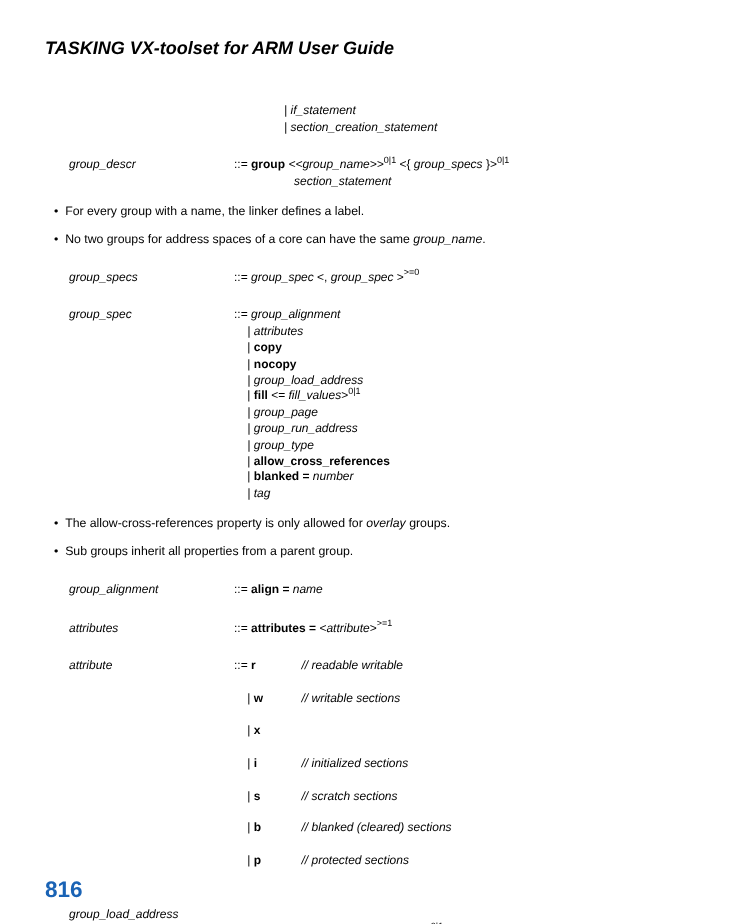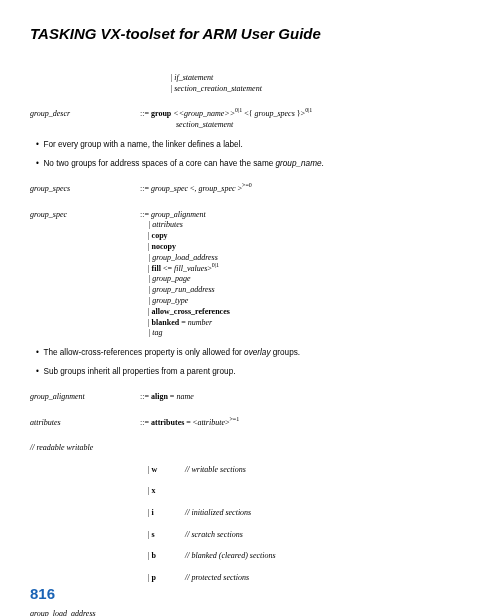--- a/index.html
+++ b/index.html
@@ -11,28 +11,28 @@
       padding: 24px 30px 18px 30px;
       font-family: Arial, Helvetica, sans-serif;
       font-size: 8.2px;
       line-height: 1.35;
       color: #000;
       overflow: hidden;
     }
     .title {
       font-weight: bold;
       font-style: italic;
-      font-size: 15px;
+      font-size: 12px;
       margin-bottom: 18px;
     }
     .rule-block {
-      font-family: Liberation Serif, serif;
+      font-family: Liberation Sans, sans-serif;
       font-size: 8px;
       white-space: pre;
-      margin: 4px 0;
+      margin: 4px 16px;
     }
     .italic { font-style: italic; }
     .bold { font-weight: bold; }
     sup { font-size: 6px; vertical-align: super; line-height: 0; }
     .prose {
       font-family: Arial, Helvetica, sans-serif;
       font-size: 8.2px;
       margin: 8px 0 4px 0;
     }
     .bullet { padding-left: 6px; }
@@ -91,21 +91,21 @@
 
 <div class="rule-block">
 <span class="italic col1">group_alignment</span><span>::=</span> <span class="bold">align =</span><span class="italic"> name</span>
 </div>
 
 <div class="rule-block">
 <span class="italic col1">attributes</span><span>::=</span> <span class="bold">attributes =</span><span> &lt;</span><span class="italic">attribute</span><span>&gt;</span><sup>&gt;=1</sup>
 </div>
 
 <div class="rule-block">
-<div class="attrib-row"><span class="italic">// readable writable</span></div>
+<div class="attrib-row"><span class="c1"><span class="italic col1">attribute</span><span>::=</span> <span class="bold">r</span></span><span class="italic">// readable writable</span></div>
 <div class="attrib-row"><span class="c1"><span class="col1"></span>    <span>| </span><span class="bold">w</span></span><span class="italic">// writable sections</span></div>
 <div class="attrib-row"><span class="c1"><span class="col1"></span>    <span>| </span><span class="bold">x</span></span></div>
 <div class="attrib-row"><span class="c1"><span class="col1"></span>    <span>| </span><span class="bold">i</span></span><span class="italic">// initialized sections</span></div>
 <div class="attrib-row"><span class="c1"><span class="col1"></span>    <span>| </span><span class="bold">s</span></span><span class="italic">// scratch sections</span></div>
 <div class="attrib-row"><span class="c1"><span class="col1"></span>    <span>| </span><span class="bold">b</span></span><span class="italic">// blanked (cleared) sections</span></div>
 <div class="attrib-row"><span class="c1"><span class="col1"></span>    <span>| </span><span class="bold">p</span></span><span class="italic">// protected sections</span></div>
 </div>
 
 <div class="rule-block">
 <span class="italic">group_load_address</span>

